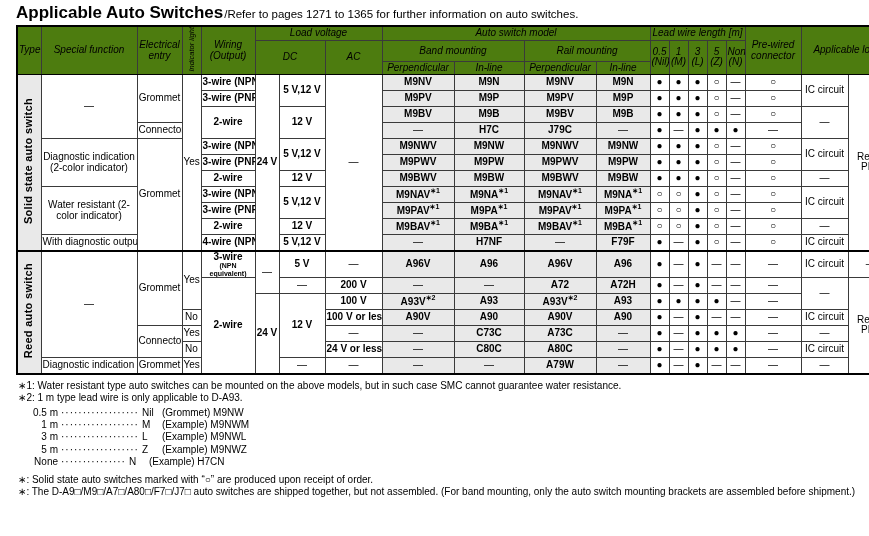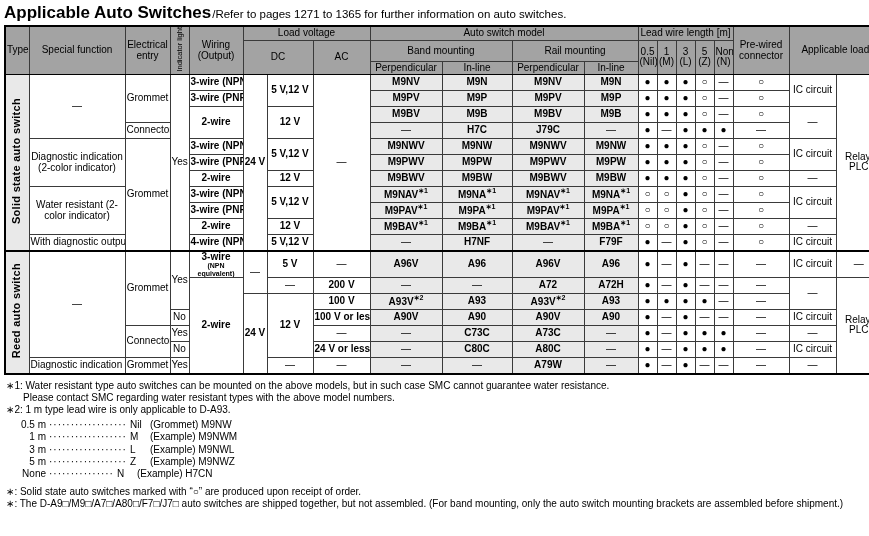--- a/index.html
+++ b/index.html
@@ -1,24 +1,24 @@
 <!DOCTYPE html>
 <html><head>
 <meta charset="utf-8">
 <style>
   html,body{margin:0;padding:0;background:#fff;}
   body{width:869px;height:536px;font-family:"Liberation Sans",sans-serif;color:#000;position:relative;}
-  .page{padding:2px 4px 0 4px;border-radius:16px;}
+  .page{padding:2px 4px 0 16px;border-radius:16px;}
   .title-row{display:flex;align-items:baseline;margin:1px 0 2px 0;}
   .title-main{font-size:17px;font-weight:bold;letter-spacing:0px;}
   .title-sub{font-size:11.5px;margin-left:1px;}
   table.tbl{border-collapse:collapse;table-layout:fixed;width:858px;}
   .tbl td{border:1px solid #3a3a3a;text-align:center;vertical-align:middle;padding:0 1px;font-size:10px;line-height:1.05;overflow:hidden;}
   .tbl{border:2px solid #000;}
-  thead td{background:#a3a3a3;}
+  thead td{background:#4d7c0f;font-style:italic;}
   thead tr:last-child td, thead td[rowspan="3"], thead td[rowspan="2"]{border-bottom-color:#000;}
   tr.section-start td{border-top:2px solid #000;}
   .hd{font-size:10.5px;}
   .hds{font-size:8.5px;}
   .hdt{font-size:9.5px;}
   .typ{background:#e9e9e9;font-weight:bold;}
   .vspan{writing-mode:vertical-rl;transform:rotate(180deg);display:inline-block;font-weight:bold;font-size:11px;letter-spacing:0.3px;white-space:nowrap;}
   .vspan.small{font-size:7.5px;font-weight:normal;letter-spacing:0;}
   .sf{font-size:10px;}
   .sfx{font-size:6.8px;white-space:nowrap;}
@@ -410,21 +410,20 @@
           <td class="dt">—</td>
           <td class="dt">—</td>
           <td class="dt">—</td>
           <td class="ic">—</td>
         </tr>
       </tbody>
   </table>
 
   <div class="fns">
     <div class="fn">∗1: Water resistant type auto switches can be mounted on the above models, but in such case SMC cannot guarantee water resistance.</div>
-    <div class="fn fn-indent">Please contact SMC regarding water resistant types with the above model numbers.</div>
     <div class="fn">∗2: 1 m type lead wire is only applicable to D-A93.</div>
     <div class="fn-lead">
       <div class="lead-rows">
         <div class="lead-row">
           <span class="lead-len">0.5 m</span>
           <span class="lead-dots">··················</span>
           <span class="lead-sym">Nil</span>
           <span class="lead-ex">(Grommet) M9NW</span>
         </div>
         <div class="lead-row">

